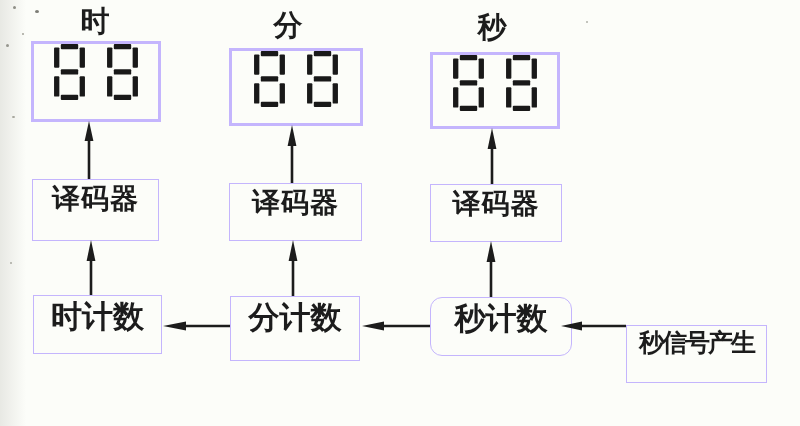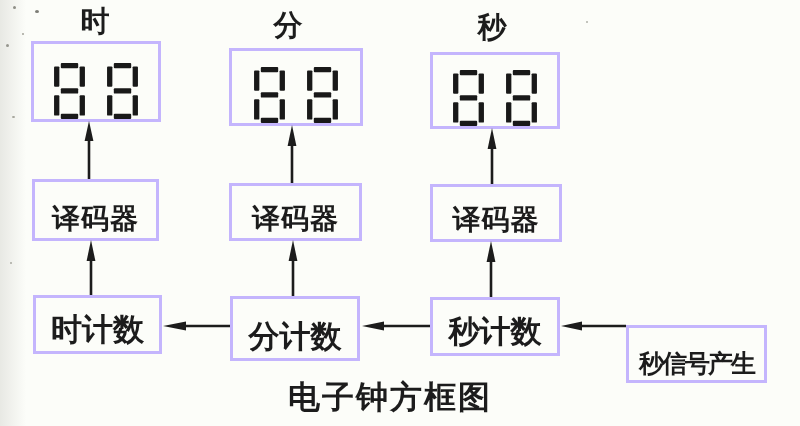--- a/index.html
+++ b/index.html
@@ -13,23 +13,23 @@
   }
   
   #page::before{
     content:"";position:absolute;left:0;top:0;bottom:0;width:26px;
     background:linear-gradient(to right, rgba(140,140,132,0.18), rgba(140,140,132,0));
     pointer-events:none;
   }
   .box{
     position:absolute;
     box-sizing:border-box;
-    border:3px solid #c4b5fd;
+    border:1px solid #c4b5fd;
     background:transparent;
-    display:flex;align-items:flex-end;justify-content:center;
+    display:flex;align-items:flex-start;justify-content:center;
   }
   .display-box{border-width:3px;}
   .digits{display:flex;gap:22px;align-items:center;justify-content:center;}
   .decoder-box{font-size:28px;font-weight:bold;letter-spacing:1px;}
   .counter-box{font-size:31px;font-weight:bold;letter-spacing:0px;}
   .source-box{font-size:25px;font-weight:bold;letter-spacing:-2px;}
   .unit-label{
     position:absolute;
     width:60px;text-align:center;
     font-size:29px;font-weight:bold;
@@ -115,29 +115,28 @@
   <div class="box decoder-box" style="left:430px;top:184px;width:132px;height:58px;">
     <span>译码器</span>
   </div>
 
   <div class="box counter-box" style="left:33px;top:295px;width:129px;height:59px;">
     <span>时计数</span>
   </div>
   <div class="box counter-box" style="left:230px;top:296px;width:130px;height:65px;">
     <span>分计数</span>
   </div>
-  <div class="box counter-box" style="left:430px;top:297px;width:130px;height:59px;">
+  <div class="box counter-box" style="left:430px;top:297px;width:142px;height:59px;border-radius:12px;">
     <span>秒计数</span>
   </div>
 
   <div class="box source-box" style="left:626px;top:297px;width:141px;height:58px;margin-top:28px;">
     <span>秒信号产生</span>
   </div>
 
-  <div class="caption">电子钟方框图</div>
 
   <svg id="arrows" width="800" height="426" viewBox="0 0 800 426">
     <g stroke="#1c1c1c" stroke-width="2.6" fill="#1c1c1c">
 
       <g>
         <line x1="89" y1="179" x2="89" y2="139"></line>
         <polygon points="89,121 84.6,141 93.4,141" stroke="none"></polygon>
       </g>
       <g>
         <line x1="91" y1="295" x2="91" y2="259"></line>

